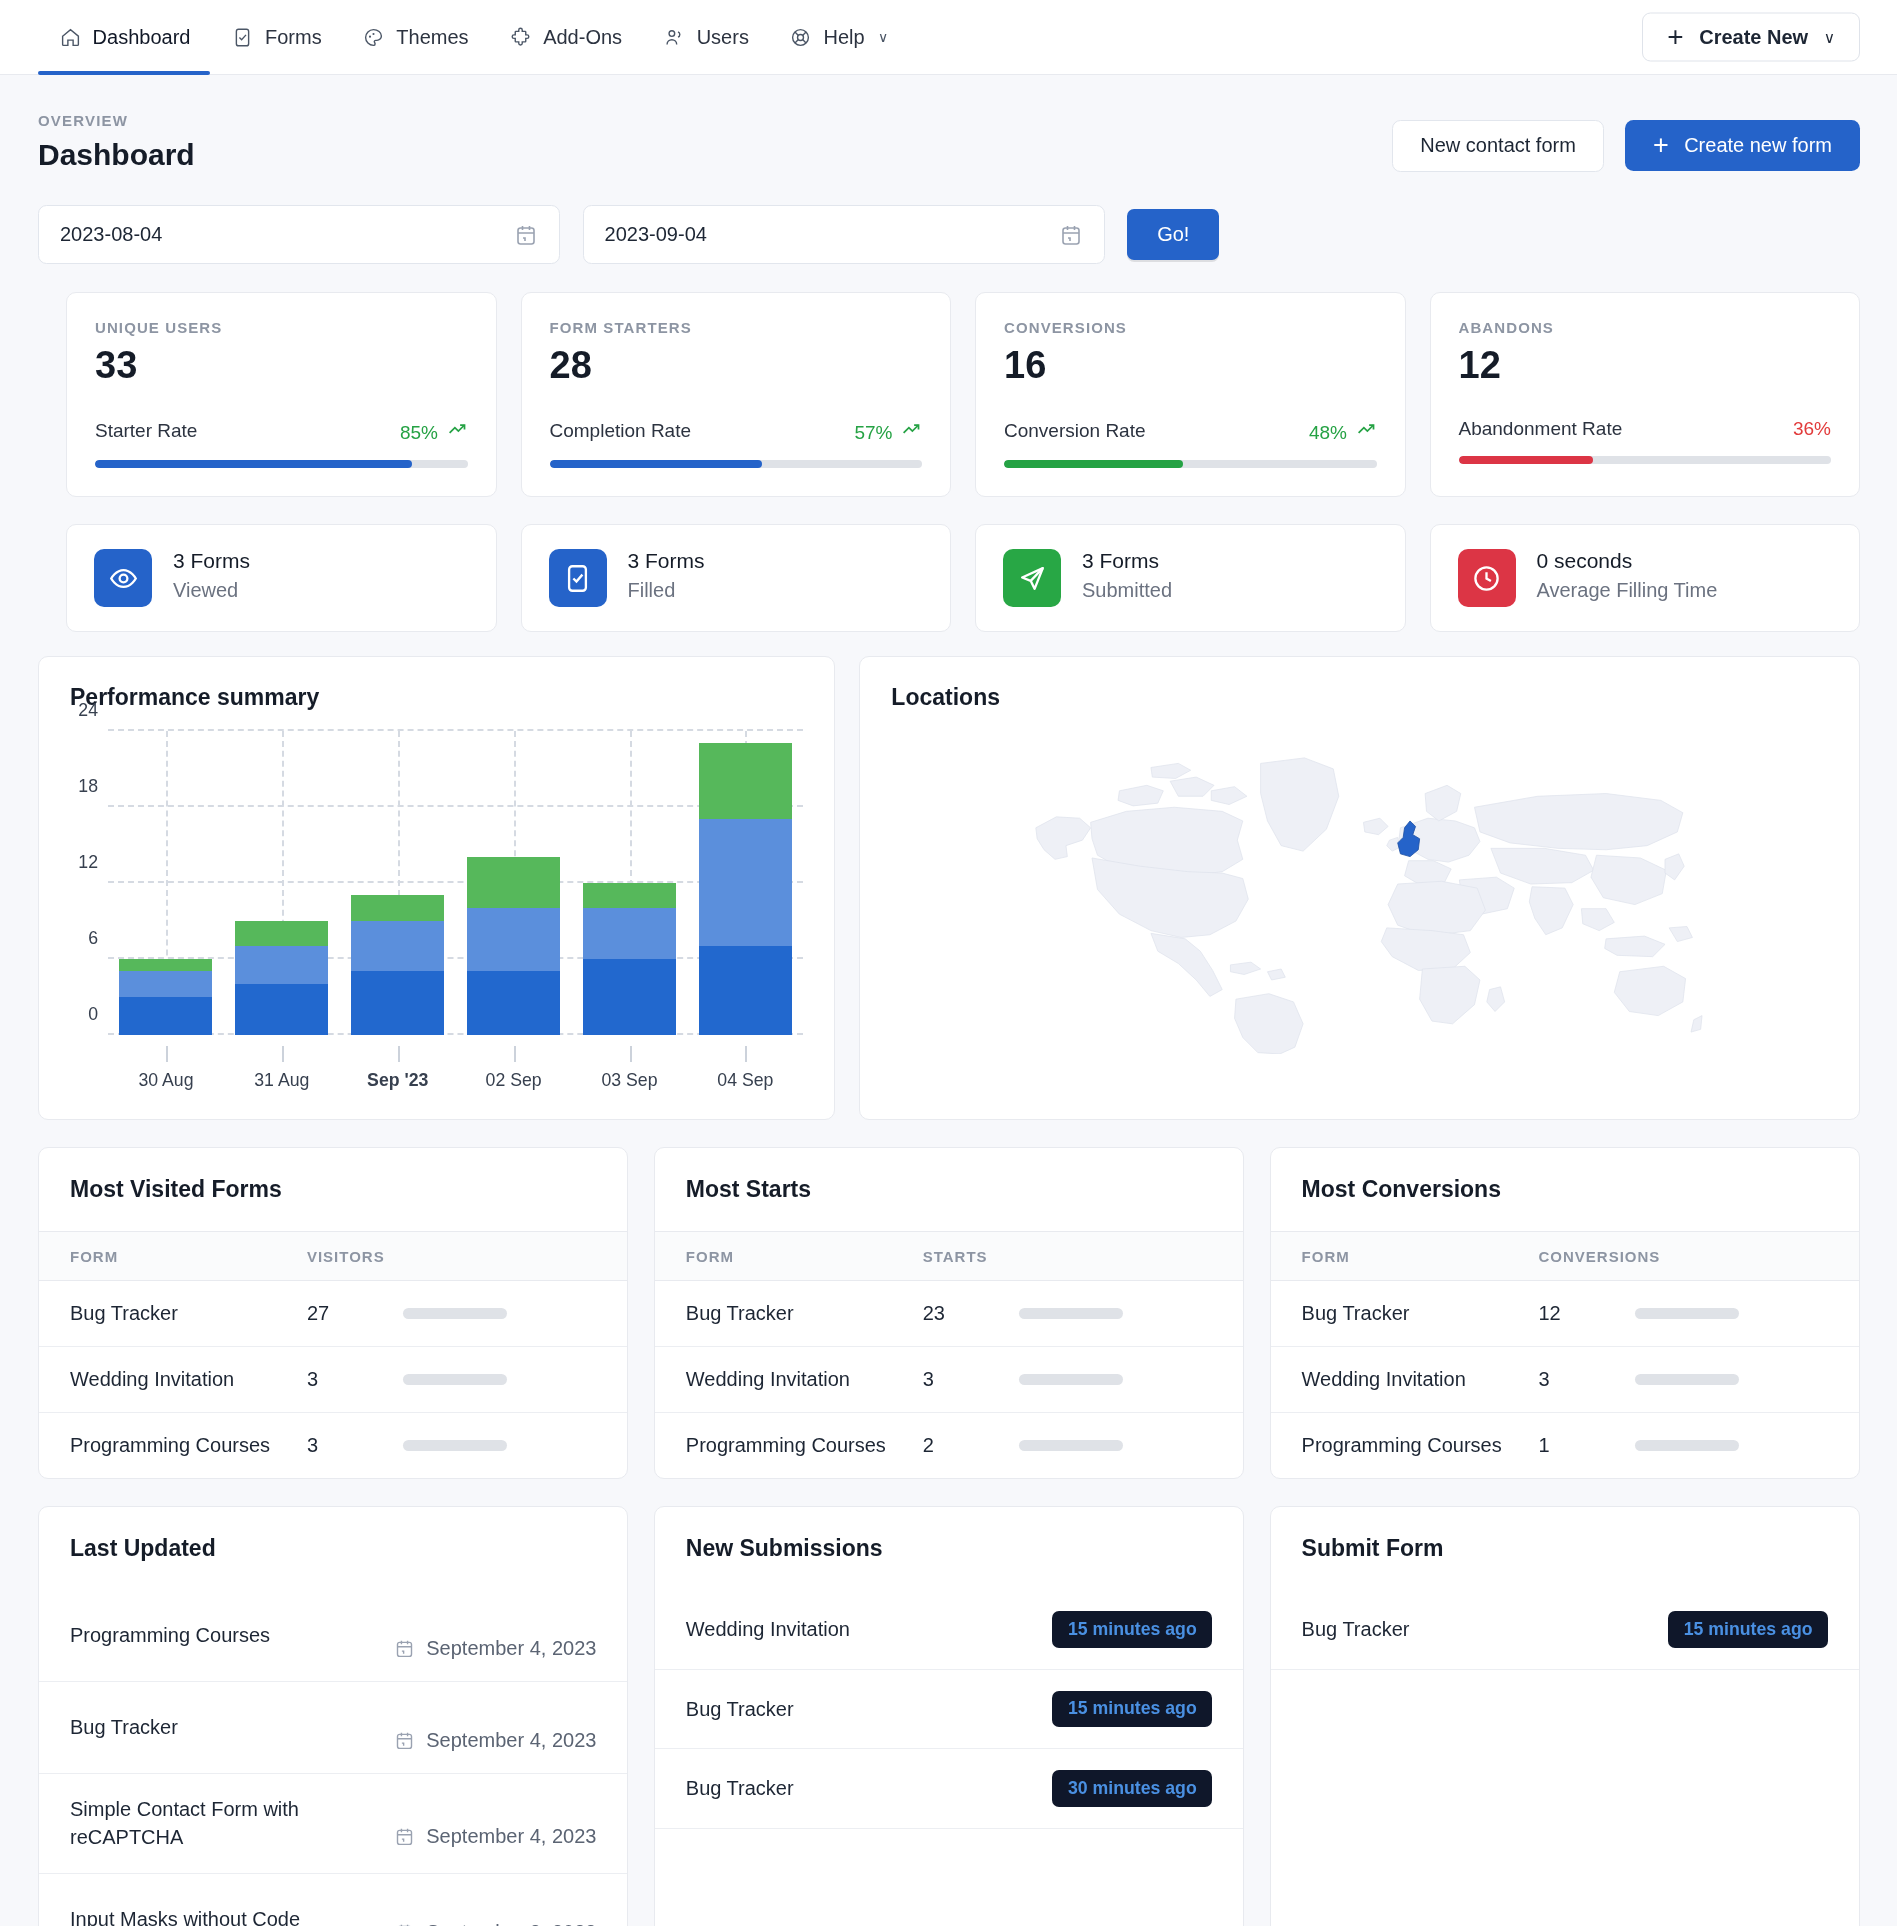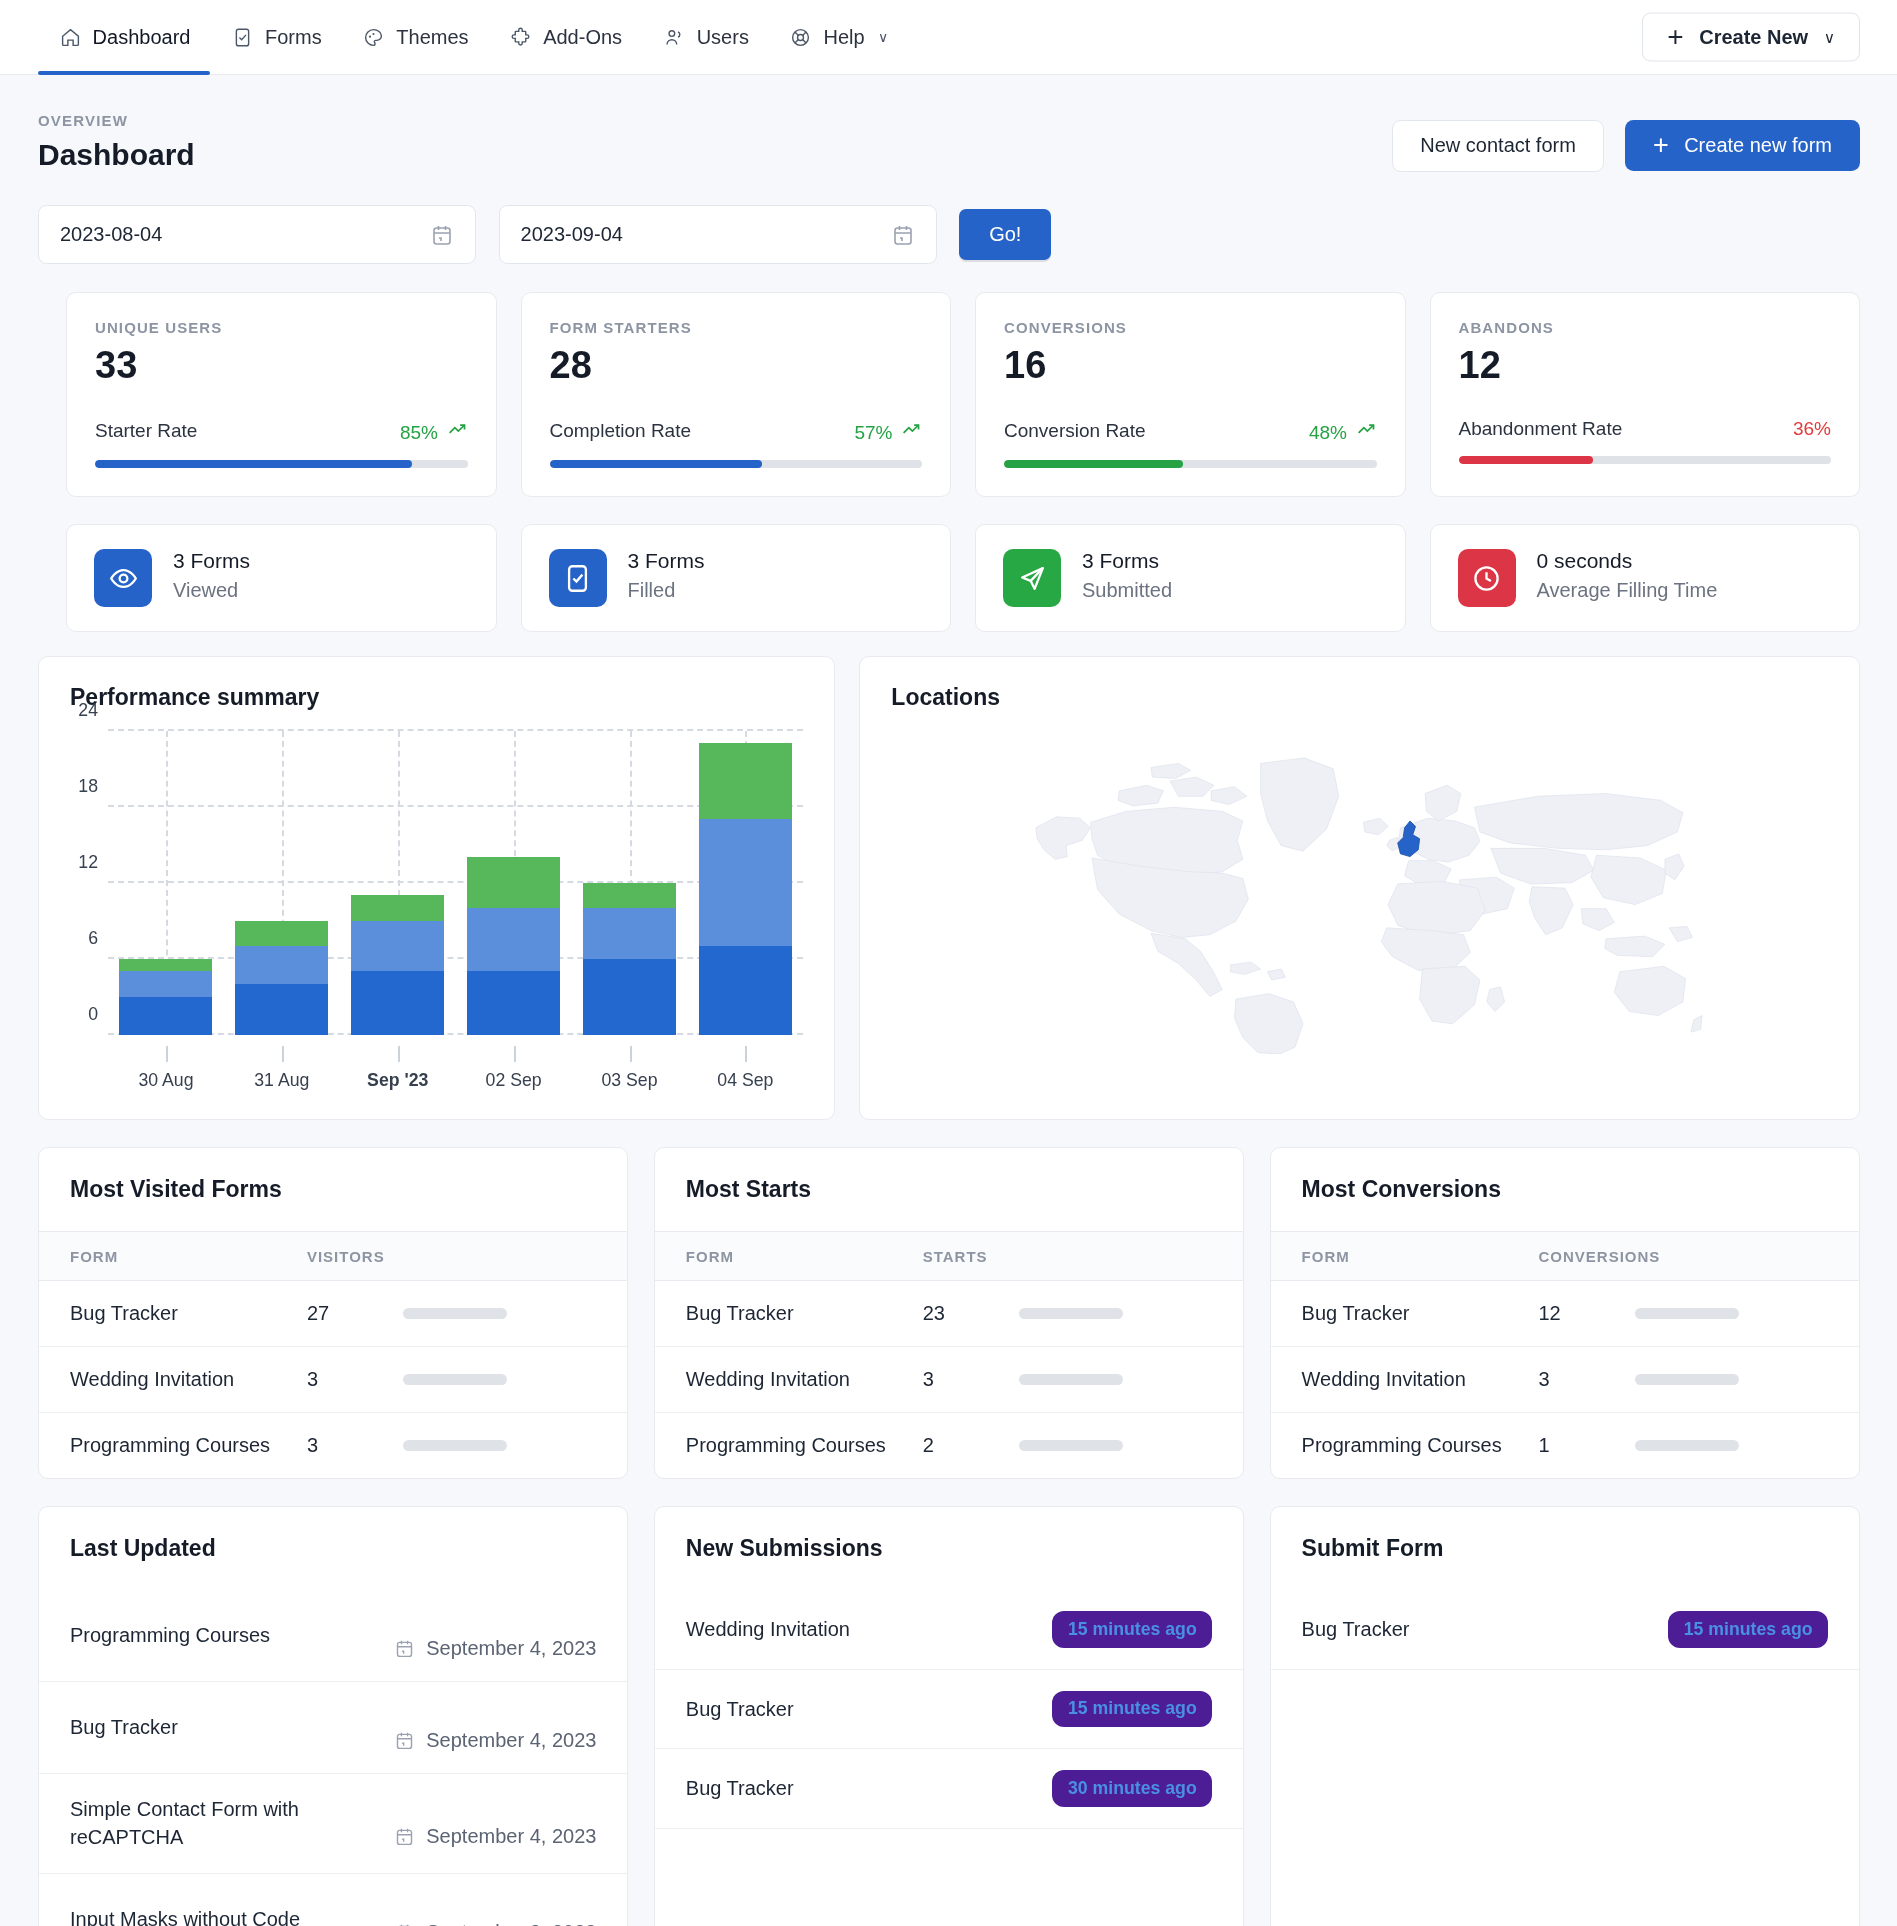--- a/index.html
+++ b/index.html
@@ -67,21 +67,21 @@
   .btn-primary {
     background: #2563c9; border: none; border-radius: 8.5px; color: #fff;
     font-size: 20px; padding: 14px 28px; cursor: pointer;
     display: flex; align-items: center; gap: 15.5px;
   }
   .btn-primary .plus { font-size: 27px; font-weight: 300; line-height: 0.8; }
 
   
   .filter-row { display: flex; align-items: center; gap: 22.6px; margin: 12.7px 0 28px 0; }
   .date-field {
-    width: 438px; height: 59px; background: #fff;
+    width: 522px; height: 59px; background: #fff;
     border: 1.4px solid #e2e6ed; border-radius: 8.5px;
     display: flex; align-items: center; justify-content: space-between;
     padding: 0 21px; font-size: 20px; color: #1d2634; cursor: pointer;
   }
   .cal-ico { color: #9aa2b1; display: flex; }
   .cal-ico svg { width: 24px; height: 24px; }
   .go-btn {
     background: #2563c9; color: #fff; border: none; border-radius: 7px;
     font-size: 20px; padding: 14px 30px; cursor: pointer;
     box-shadow: 0 2.1px 0 rgba(0,0,0,0.10);
@@ -175,22 +175,22 @@
   .lrow {
     display: flex; align-items: center; justify-content: space-between;
     padding: 21px 31px; border-bottom: 1.4px solid #eceef2;
     font-size: 20px; color: #1d2634; min-height: 65px;
   }
   .lrow:last-child { border-bottom: none; }
   .lrow-left { max-width: 56%; line-height: 1.42; }
   .lrow-date { display: flex; align-items: center; gap: 11.3px; color: #5b6473; font-size: 20px; margin-top: 26px; }
   .lrow-date svg { width: 21px; height: 21px; color: #9aa2b1; flex-shrink: 0; }
   .time-badge {
-    background: #4c1d95; color: #4a90e2; font-size: 17.7px; font-weight: bold;
-    padding: 7.8px 15.5px; border-radius: 12px; white-space: nowrap; margin-left: 48px;
+    background: #0f172a; color: #4a90e2; font-size: 17.7px; font-weight: bold;
+    padding: 7.8px 15.5px; border-radius: 7px; white-space: nowrap; margin-left: 48px;
   }
   .panel-min { min-height: 305px; display: flex; flex-direction: column; }
   .panel-min .spacer { flex: 1; }
 </style>
 </head>
 <body>
 
 <div class="topnav">
   <div class="nav-items">
 

